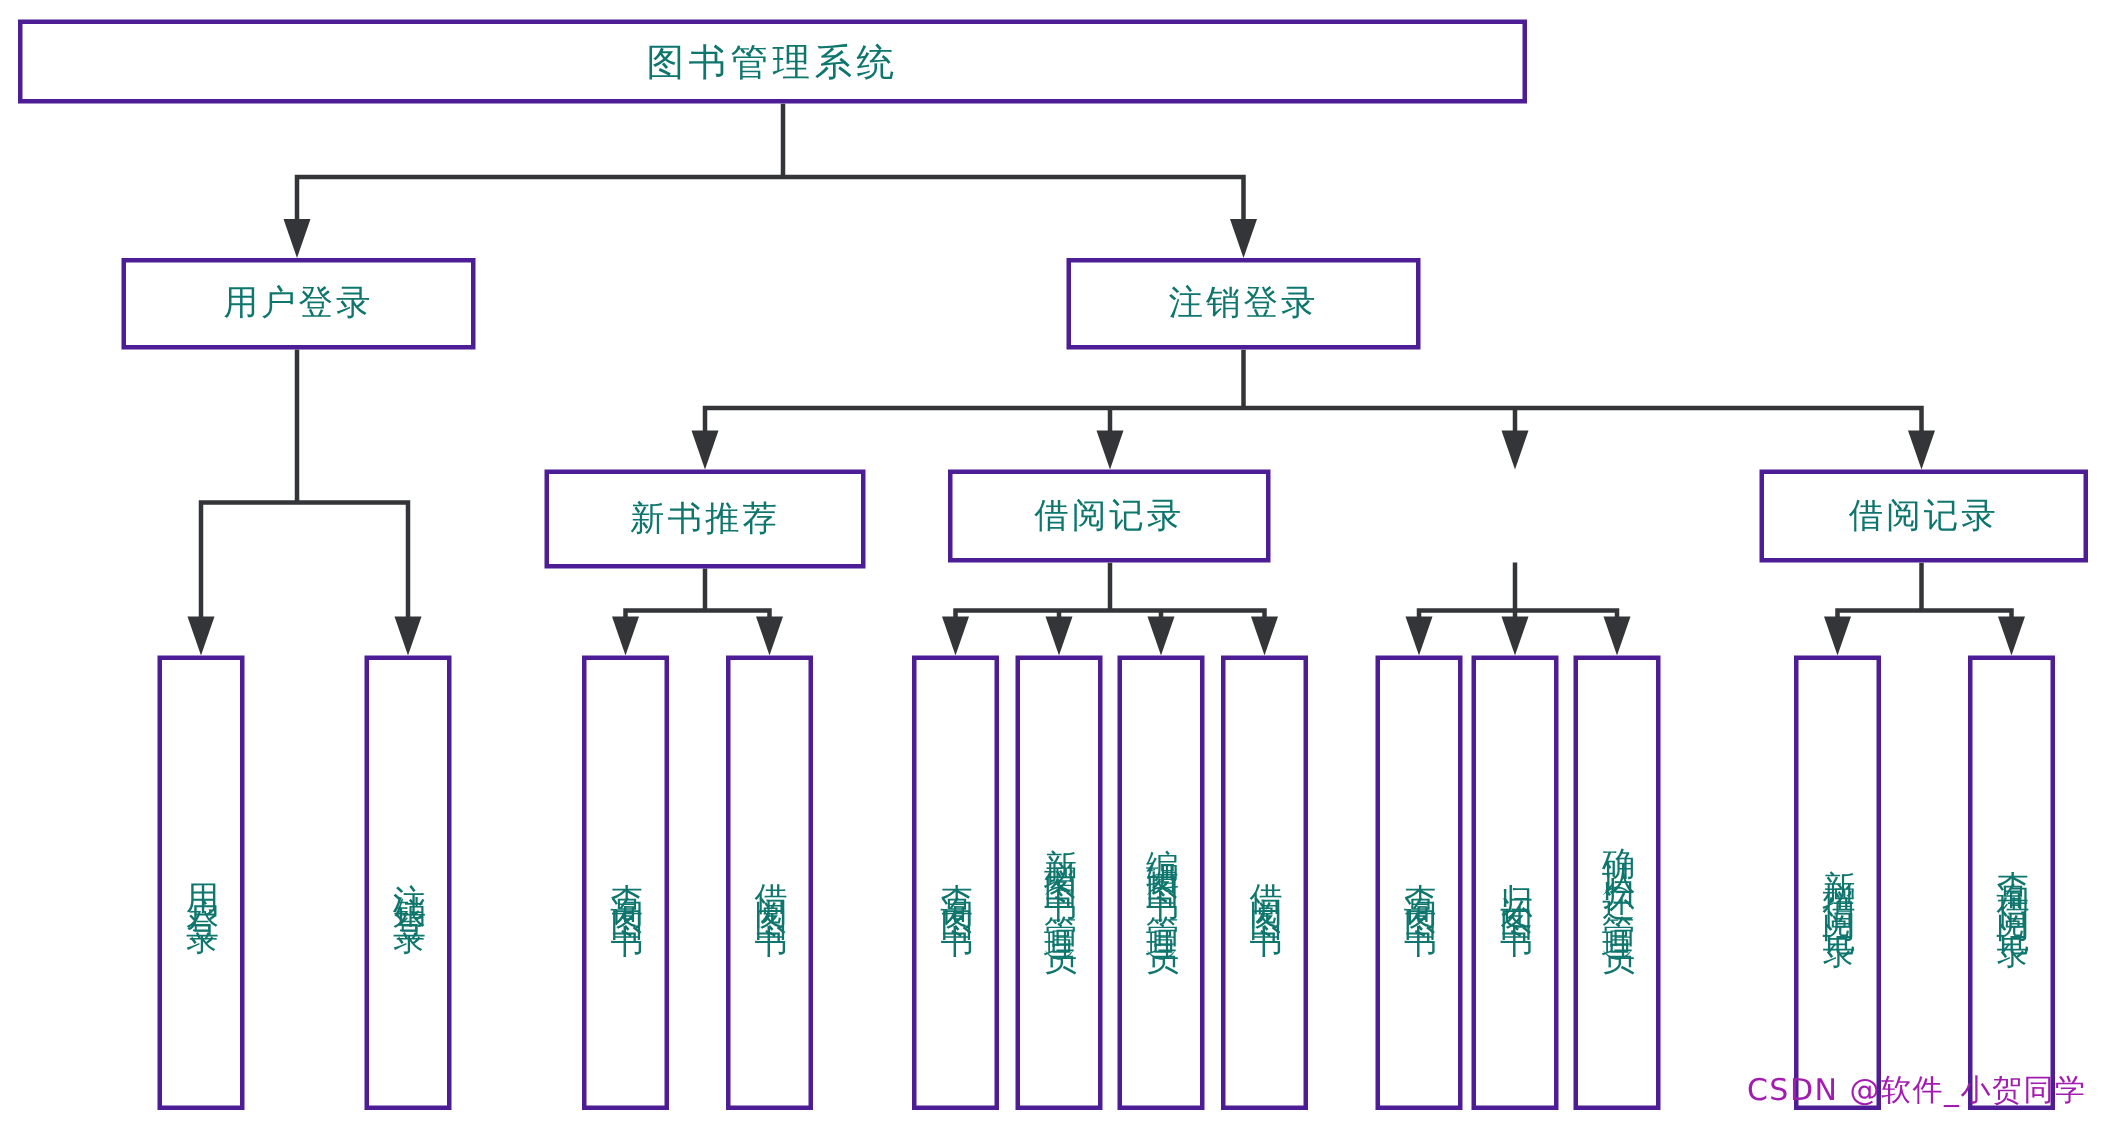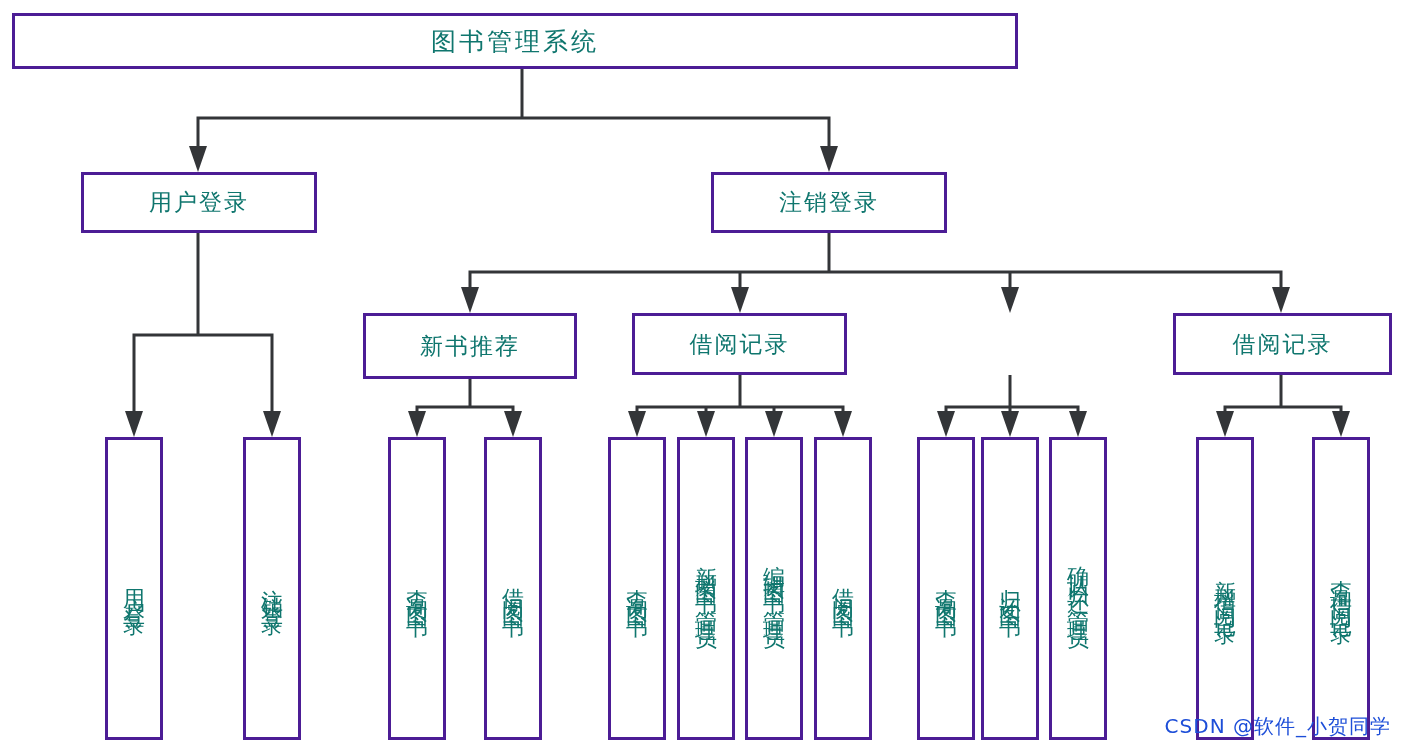--- a/index.html
+++ b/index.html
@@ -51,21 +51,21 @@
     letter-spacing: 9px;
     line-height: 1;
   }
   .watermark {
     position: absolute;
     right: 14px;
     top: 713px;
     z-index: 3;
     font-size: 20px;
     letter-spacing: 1px;
-    color: #1d4ed8;
+    color: #a21caf;
     white-space: nowrap;
   }
 </style>
 </head>
 <body>
 
 <div class="canvas">
 
   <svg class="connectors" viewBox="0 0 1405 747" xmlns="http://www.w3.org/2000/svg">
     <g stroke="#333538" stroke-width="3" fill="none">

